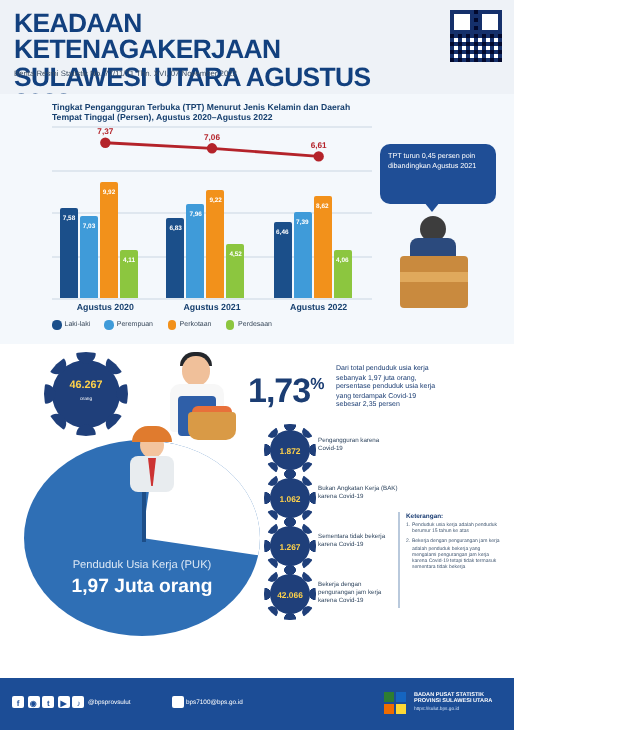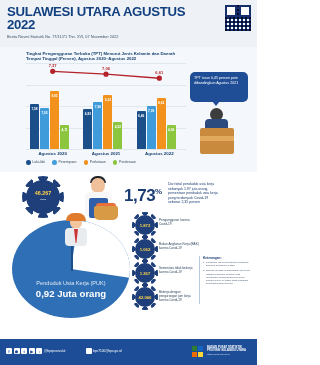--- a/index.html
+++ b/index.html
@@ -255,20 +255,21 @@
     position:absolute; right:5px; top:7px; width:45px;
     font-size:2.8px; font-weight:bold; color:#ffffff; line-height:3.3px;
   }
   .bps-url { font-size:2.4px; font-weight:normal; color:#cfe0f5; }
 </style>
 </head>
 <body>
 
 <div class="header">
   <div class="hdr-title">
+    <div>KEADAAN KETENAGAKERJAAN</div>
     <div>SULAWESI UTARA AGUSTUS 2022</div>
   </div>
   <div class="hdr-sub">Berita Resmi Statistik No. 77/11/71 Thn. XVI, 07 November 2022</div>
   <div class="qr"></div>
 </div>
 
 <div class="chart-panel">
   <div class="chart-title">Tingkat Pengangguran Terbuka (TPT) Menurut Jenis Kelamin dan Daerah Tempat Tinggal (Persen), Agustus 2020–Agustus 2022</div>
 
   <div class="plot" id="plot">
@@ -396,21 +397,21 @@
     <div class="pie-slice" id="pieSlice" style="transform: rotate(8.46deg);"></div>
     <div class="pie-inner-line"></div>
   </div>
   <div class="pie-figure">
     <div class="pf-head"></div>
     <div class="pf-hat"></div>
     <div class="pf-body"></div>
     <div class="pf-tie"></div>
   </div>
   <div class="pie-txt1">Penduduk Usia Kerja (PUK)</div>
-  <div class="pie-txt2">0,92 Juta orang</div>
+  <div class="pie-txt2">1,97 Juta orang</div>
 </div>
 
 <div class="covid-list" id="covidList">
     <div class="cl-item">
       <div class="virus cl-virus">
         <div class="spikes"></div>
         <div class="cl-num">1.872</div>
       </div>
       <div class="cl-txt">Pengangguran karena Covid-19</div>
     </div>

